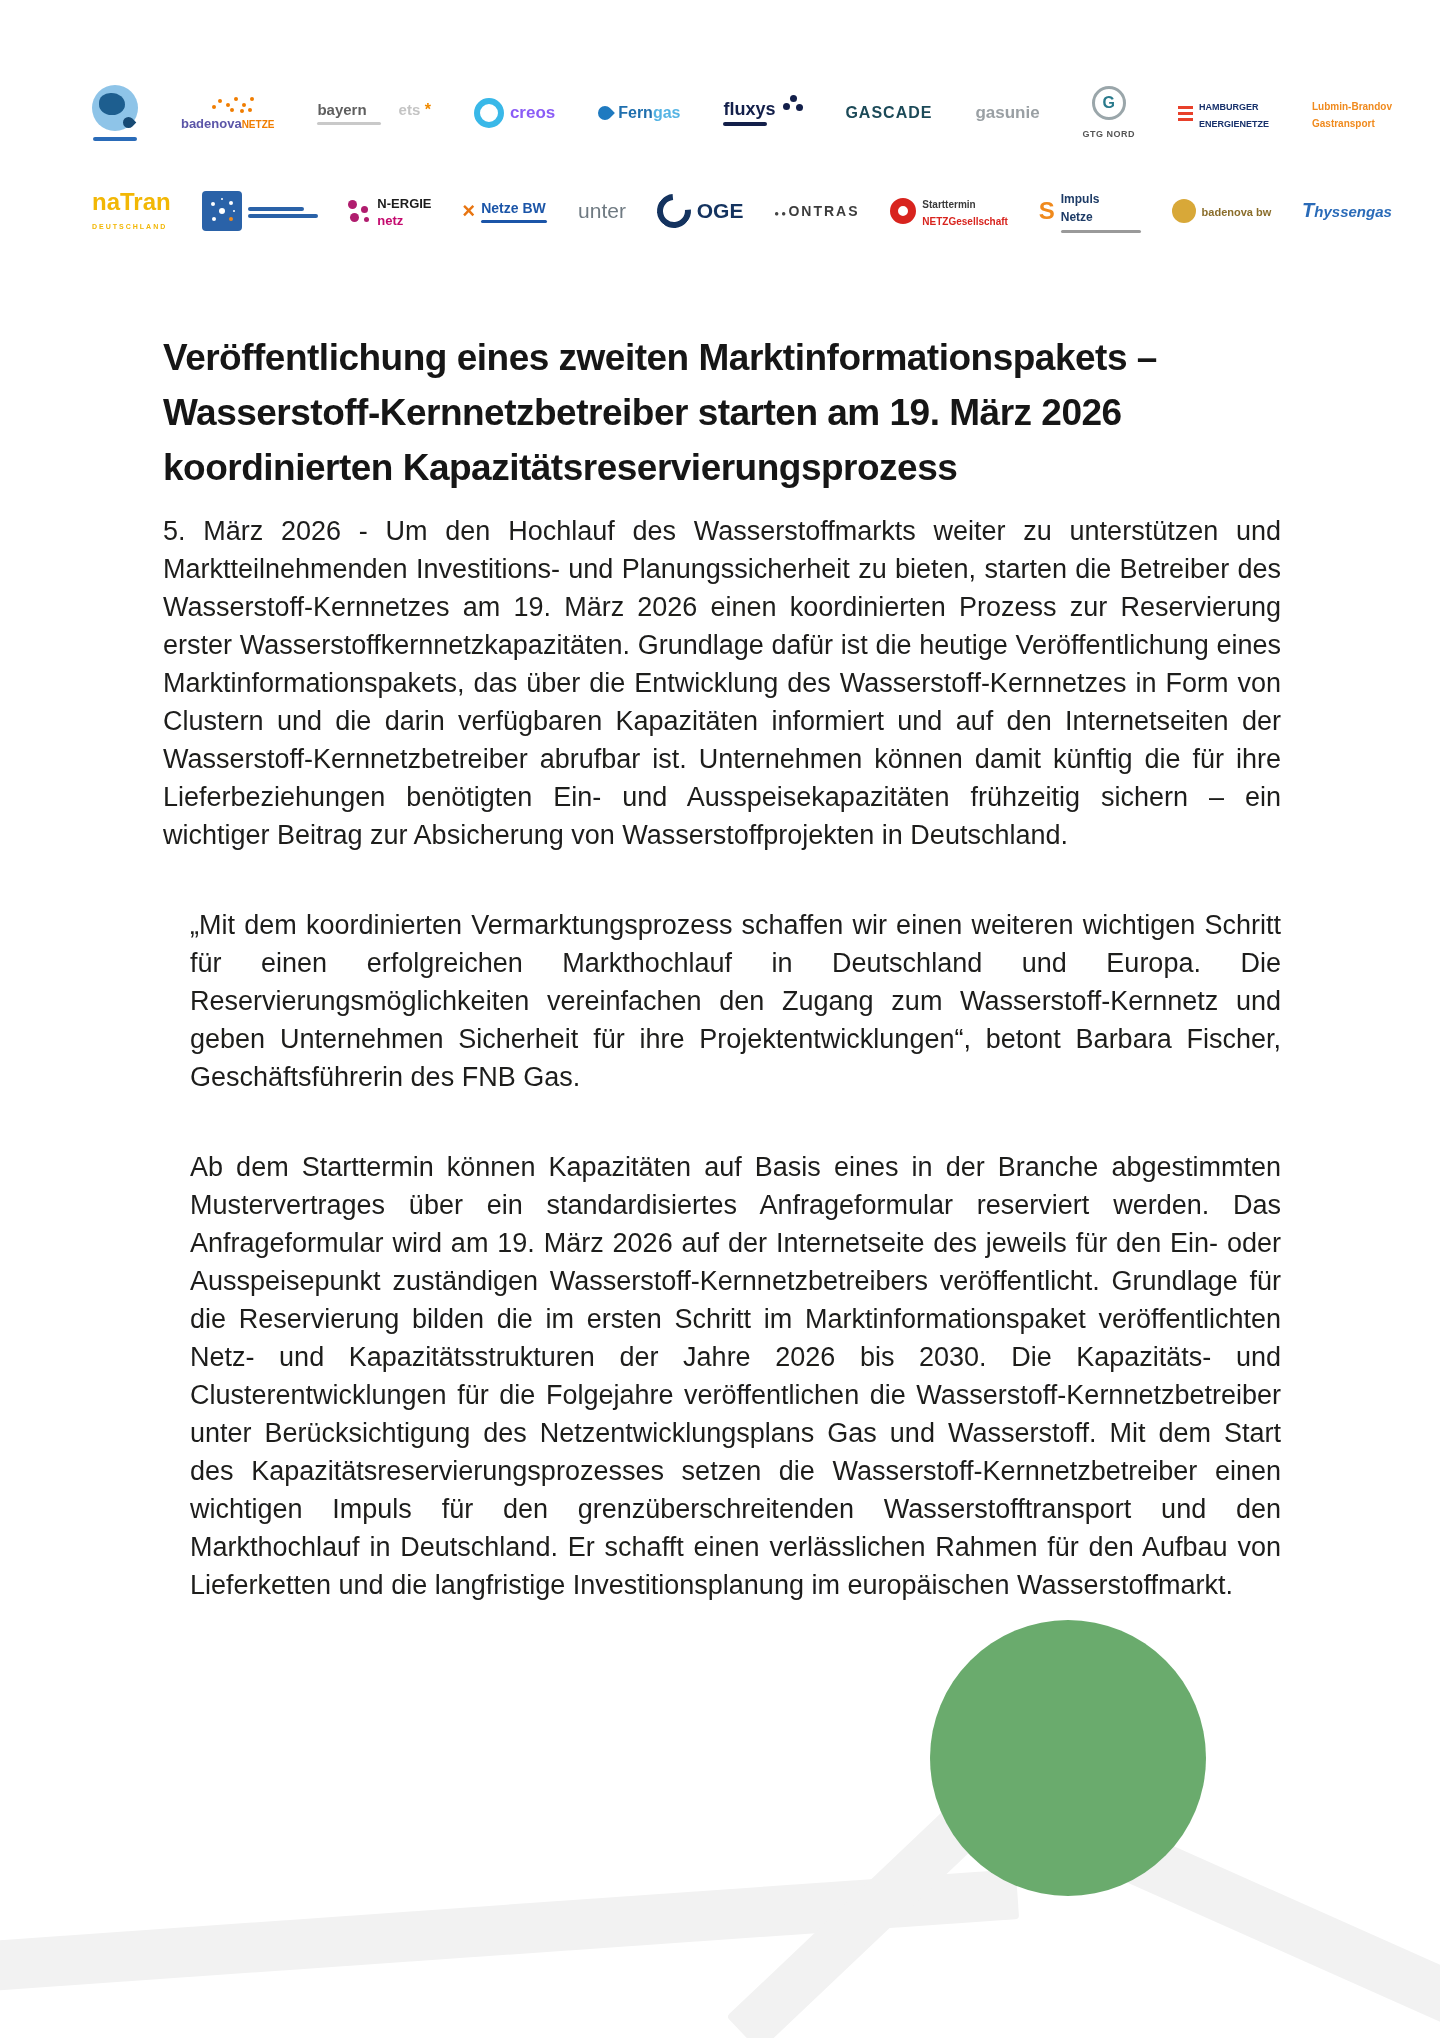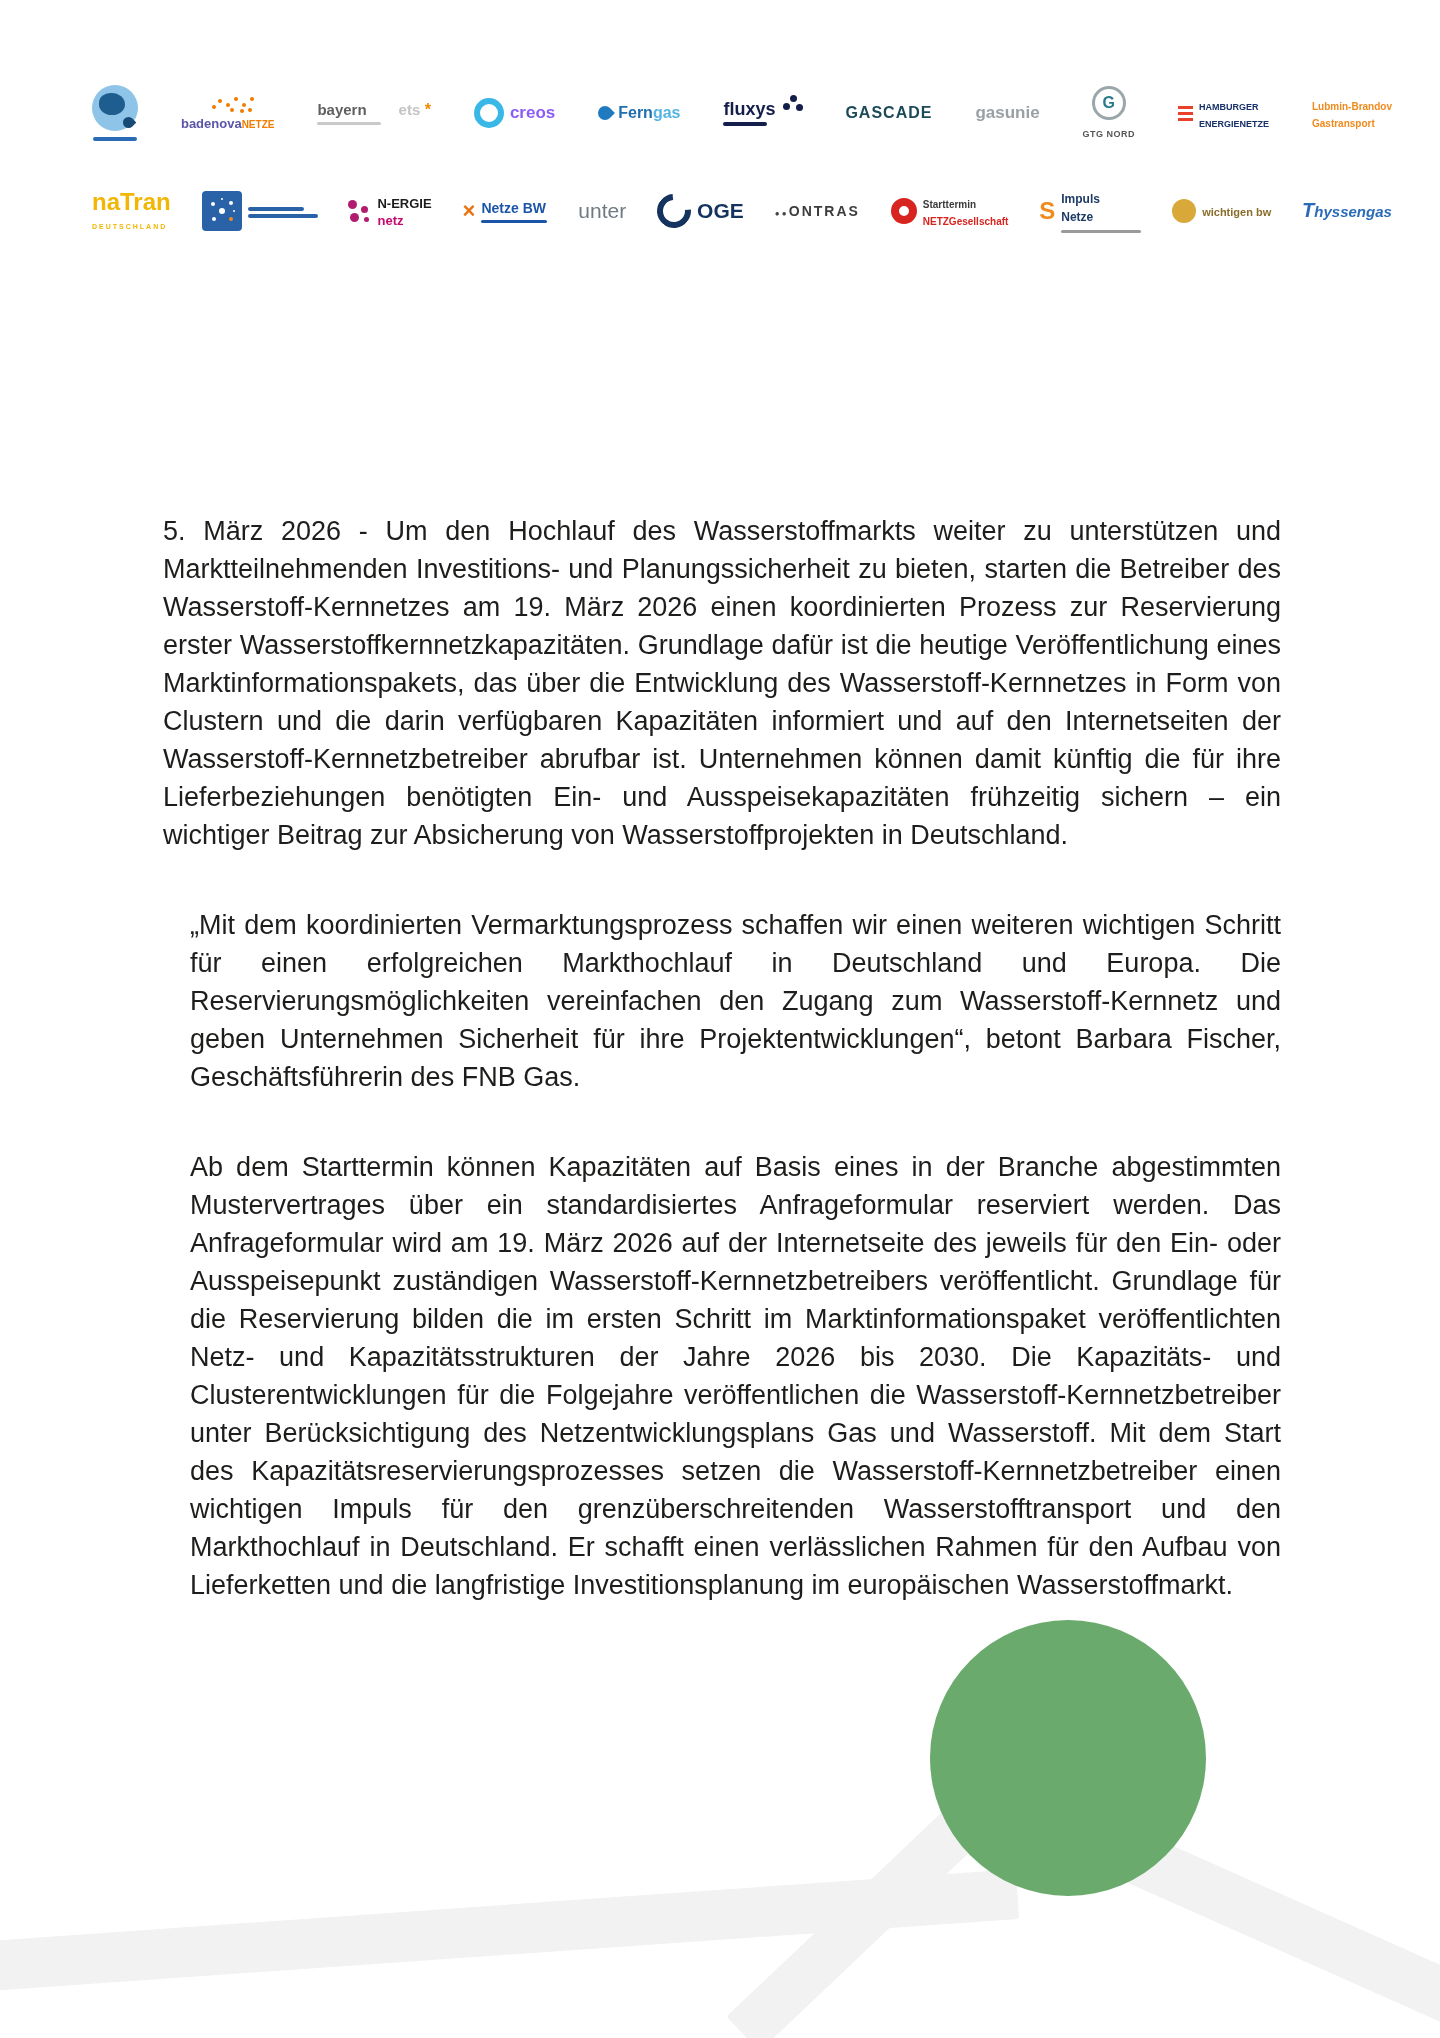--- a/index.html
+++ b/index.html
@@ -169,30 +169,31 @@
         <span class="ic" style="font-size: 24px; font-weight: 800; color: rgb(240, 138, 29); line-height: 1;">S</span>
         <div class="ltxt">
           <span class="lline"><span style="color: rgb(29, 59, 102); font-size: 12px; font-weight: 800;">Impuls</span></span>
           <span class="lline"><span style="color: rgb(29, 59, 102); font-size: 12px; font-weight: 800;">Netze</span></span>
           <span class="lbar" style="width: 80px; height: 3px; background: rgb(154, 154, 154); margin-top: 6px;"></span>
         </div>
       </div>
       <div class="logo">
         <span class="ic" style="width: 24px; height: 24px; border-radius: 50%; background: rgb(216, 168, 56);"></span>
         <div class="ltxt">
-          <span class="lline"><span style="color: rgb(138, 109, 42); font-size: 11px; font-weight: 700;">wichtigen bw</span></span>
+          <span class="lline"><span style="color: rgb(138, 109, 42); font-size: 11px; font-weight: 700;">badenova bw</span></span>
         </div>
       </div>
       <div class="logo">
         <div class="ltxt">
           <span class="lline"><span style="color: rgb(42, 107, 184); font-size: 20px; font-weight: 700; font-style: italic;">T</span><span style="color: rgb(42, 107, 184); font-size: 15px; font-weight: 600; font-style: italic;">hyssengas</span></span>
         </div>
       </div>
     </div>
 
+  <h1 class="title">Veröffentlichung eines zweiten Marktinformationspakets – Wasserstoff-Kernnetzbetreiber starten am 19. März 2026 koordinierten Kapazitätsreservierungsprozess</h1>
 
   <div class="body-copy">
     <p>5. März 2026 - Um den Hochlauf des Wasserstoffmarkts weiter zu unterstützen und Marktteilnehmenden Investitions- und Planungssicherheit zu bieten, starten die Betreiber des Wasserstoff-Kernnetzes am 19. März 2026 einen koordinierten Prozess zur Reservierung erster Wasserstoffkernnetzkapazitäten. Grundlage dafür ist die heutige Veröffentlichung eines Marktinformationspakets, das über die Entwicklung des Wasserstoff-Kernnetzes in Form von Clustern und die darin verfügbaren Kapazitäten informiert und auf den Internetseiten der Wasserstoff-Kernnetzbetreiber abrufbar ist. Unternehmen können damit künftig die für ihre Lieferbeziehungen benötigten Ein- und Ausspeisekapazitäten frühzeitig sichern – ein wichtiger Beitrag zur Absicherung von Wasserstoffprojekten in Deutschland.</p>
     <p>„Mit dem koordinierten Vermarktungsprozess schaffen wir einen weiteren wichtigen Schritt für einen erfolgreichen Markthochlauf in Deutschland und Europa. Die Reservierungsmöglichkeiten vereinfachen den Zugang zum Wasserstoff-Kernnetz und geben Unternehmen Sicherheit für ihre Projektentwicklungen“, betont Barbara Fischer, Geschäftsführerin des FNB Gas.</p>
     <p>Ab dem Starttermin können Kapazitäten auf Basis eines in der Branche abgestimmten Mustervertrages über ein standardisiertes Anfrageformular reserviert werden. Das Anfrageformular wird am 19. März 2026 auf der Internetseite des jeweils für den Ein- oder Ausspeisepunkt zuständigen Wasserstoff-Kernnetzbetreibers veröffentlicht. Grundlage für die Reservierung bilden die im ersten Schritt im Marktinformationspaket veröffentlichten Netz- und Kapazitätsstrukturen der Jahre 2026 bis 2030. Die Kapazitäts- und Clusterentwicklungen für die Folgejahre veröffentlichen die Wasserstoff-Kernnetzbetreiber unter Berücksichtigung des Netzentwicklungsplans Gas und Wasserstoff. Mit dem Start des Kapazitätsreservierungsprozesses setzen die Wasserstoff-Kernnetzbetreiber einen wichtigen Impuls für den grenzüberschreitenden Wasserstofftransport und den Markthochlauf in Deutschland. Er schafft einen verlässlichen Rahmen für den Aufbau von Lieferketten und die langfristige Investitionsplanung im europäischen Wasserstoffmarkt.</p>
   </div>
 
 </div>
 
 </body></html>

